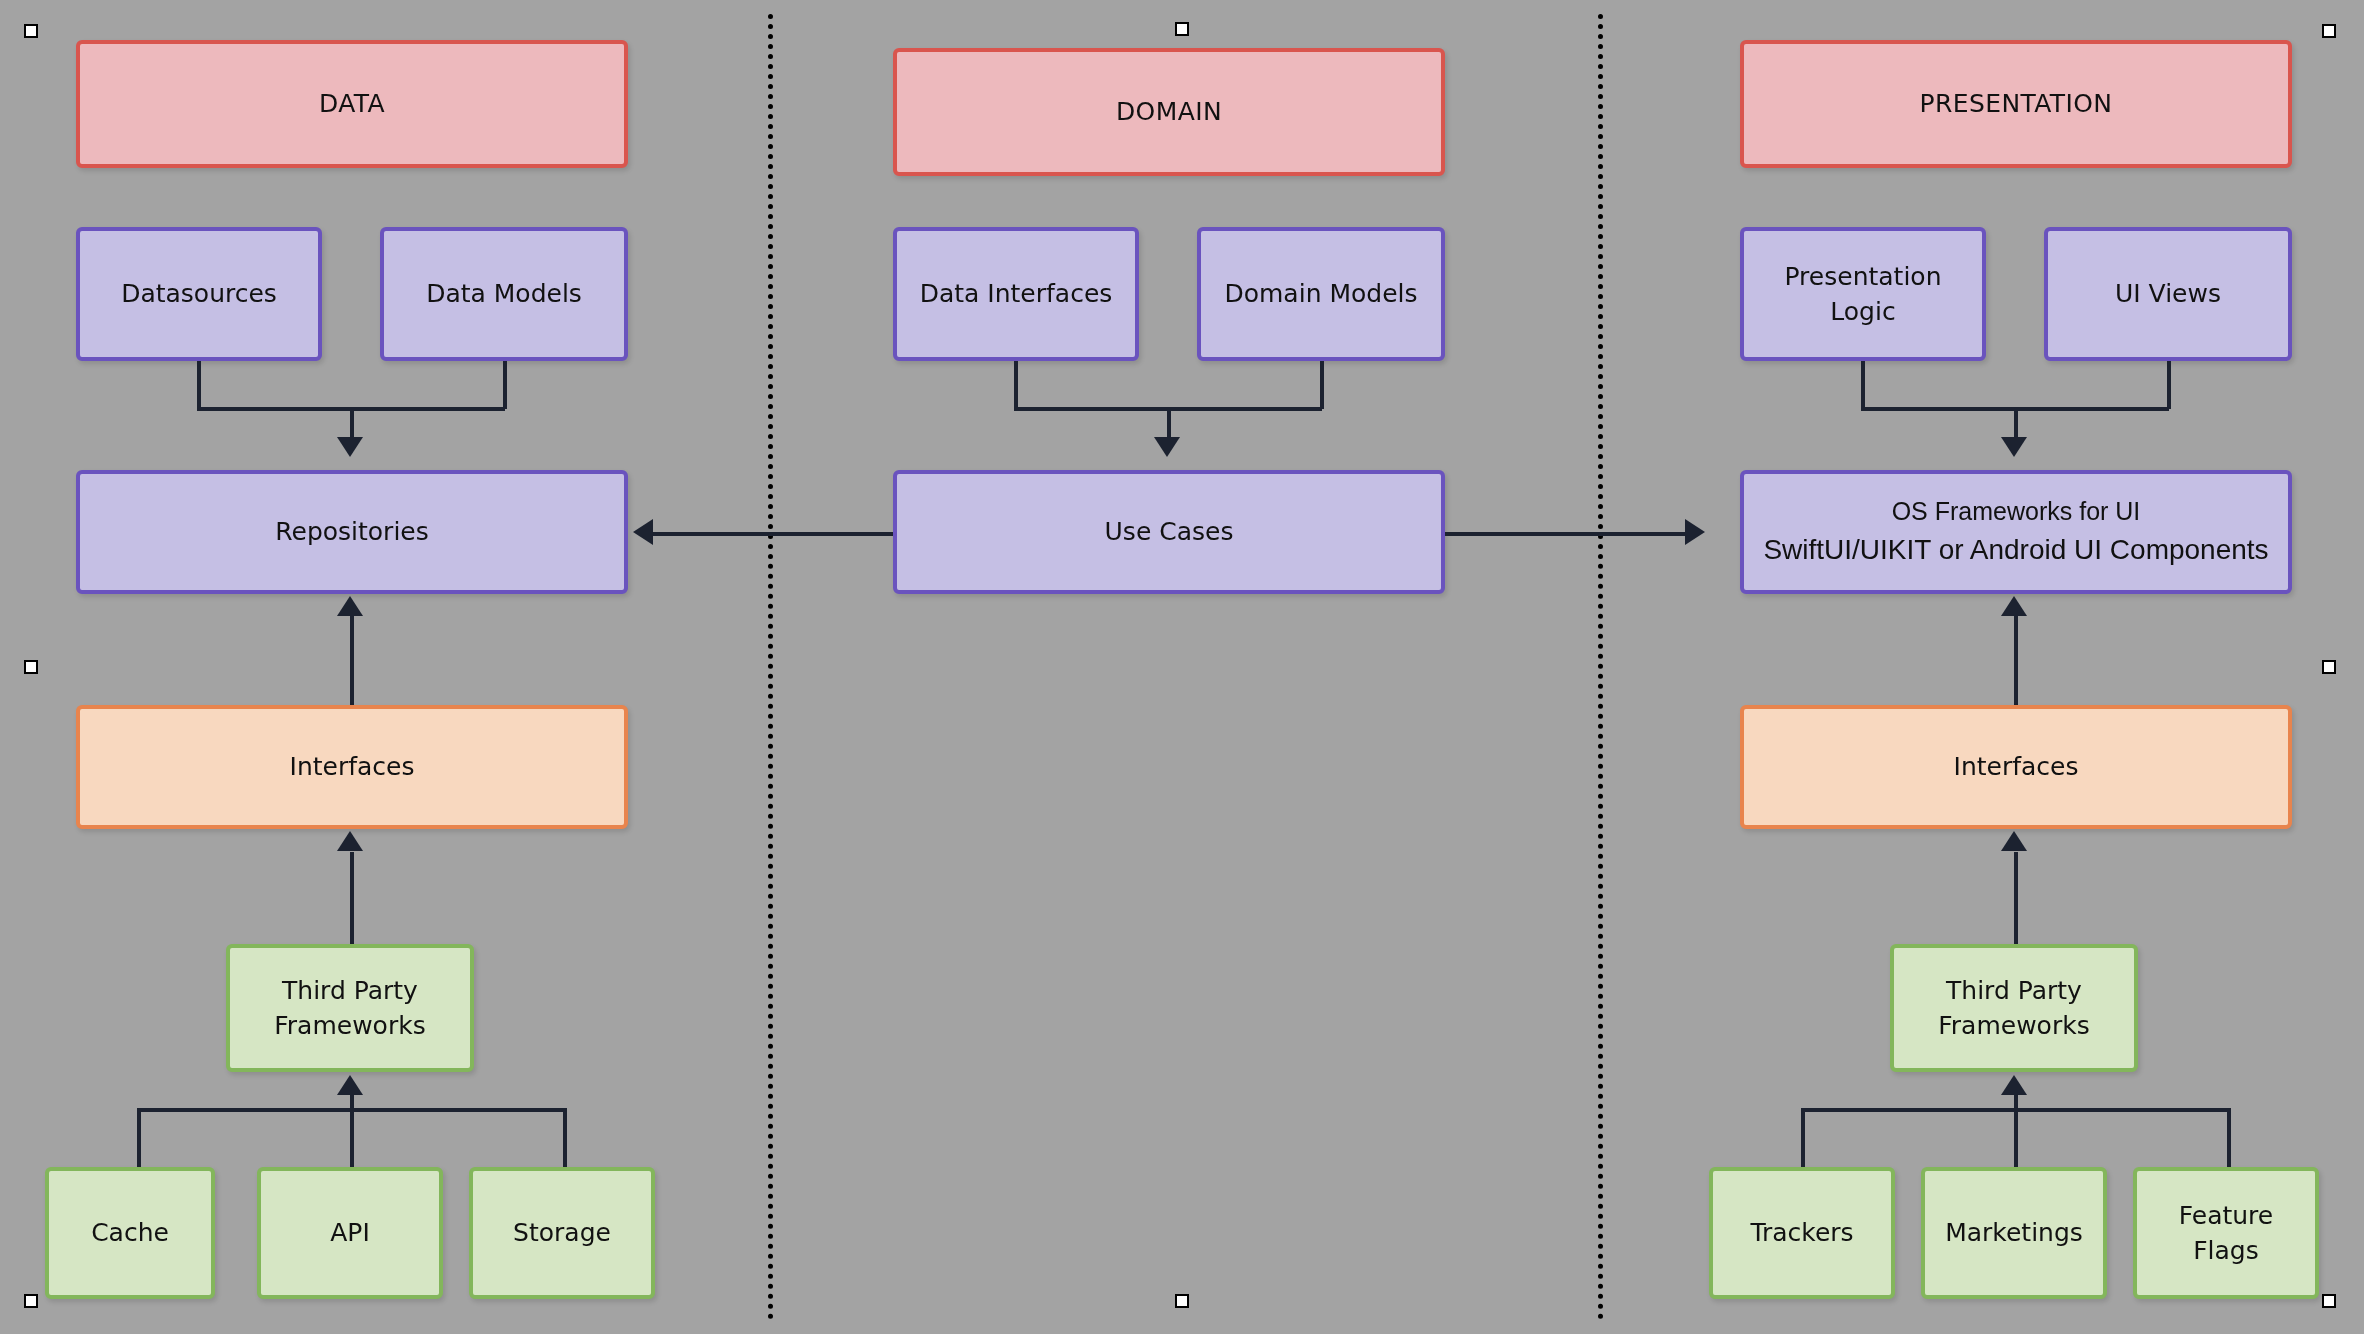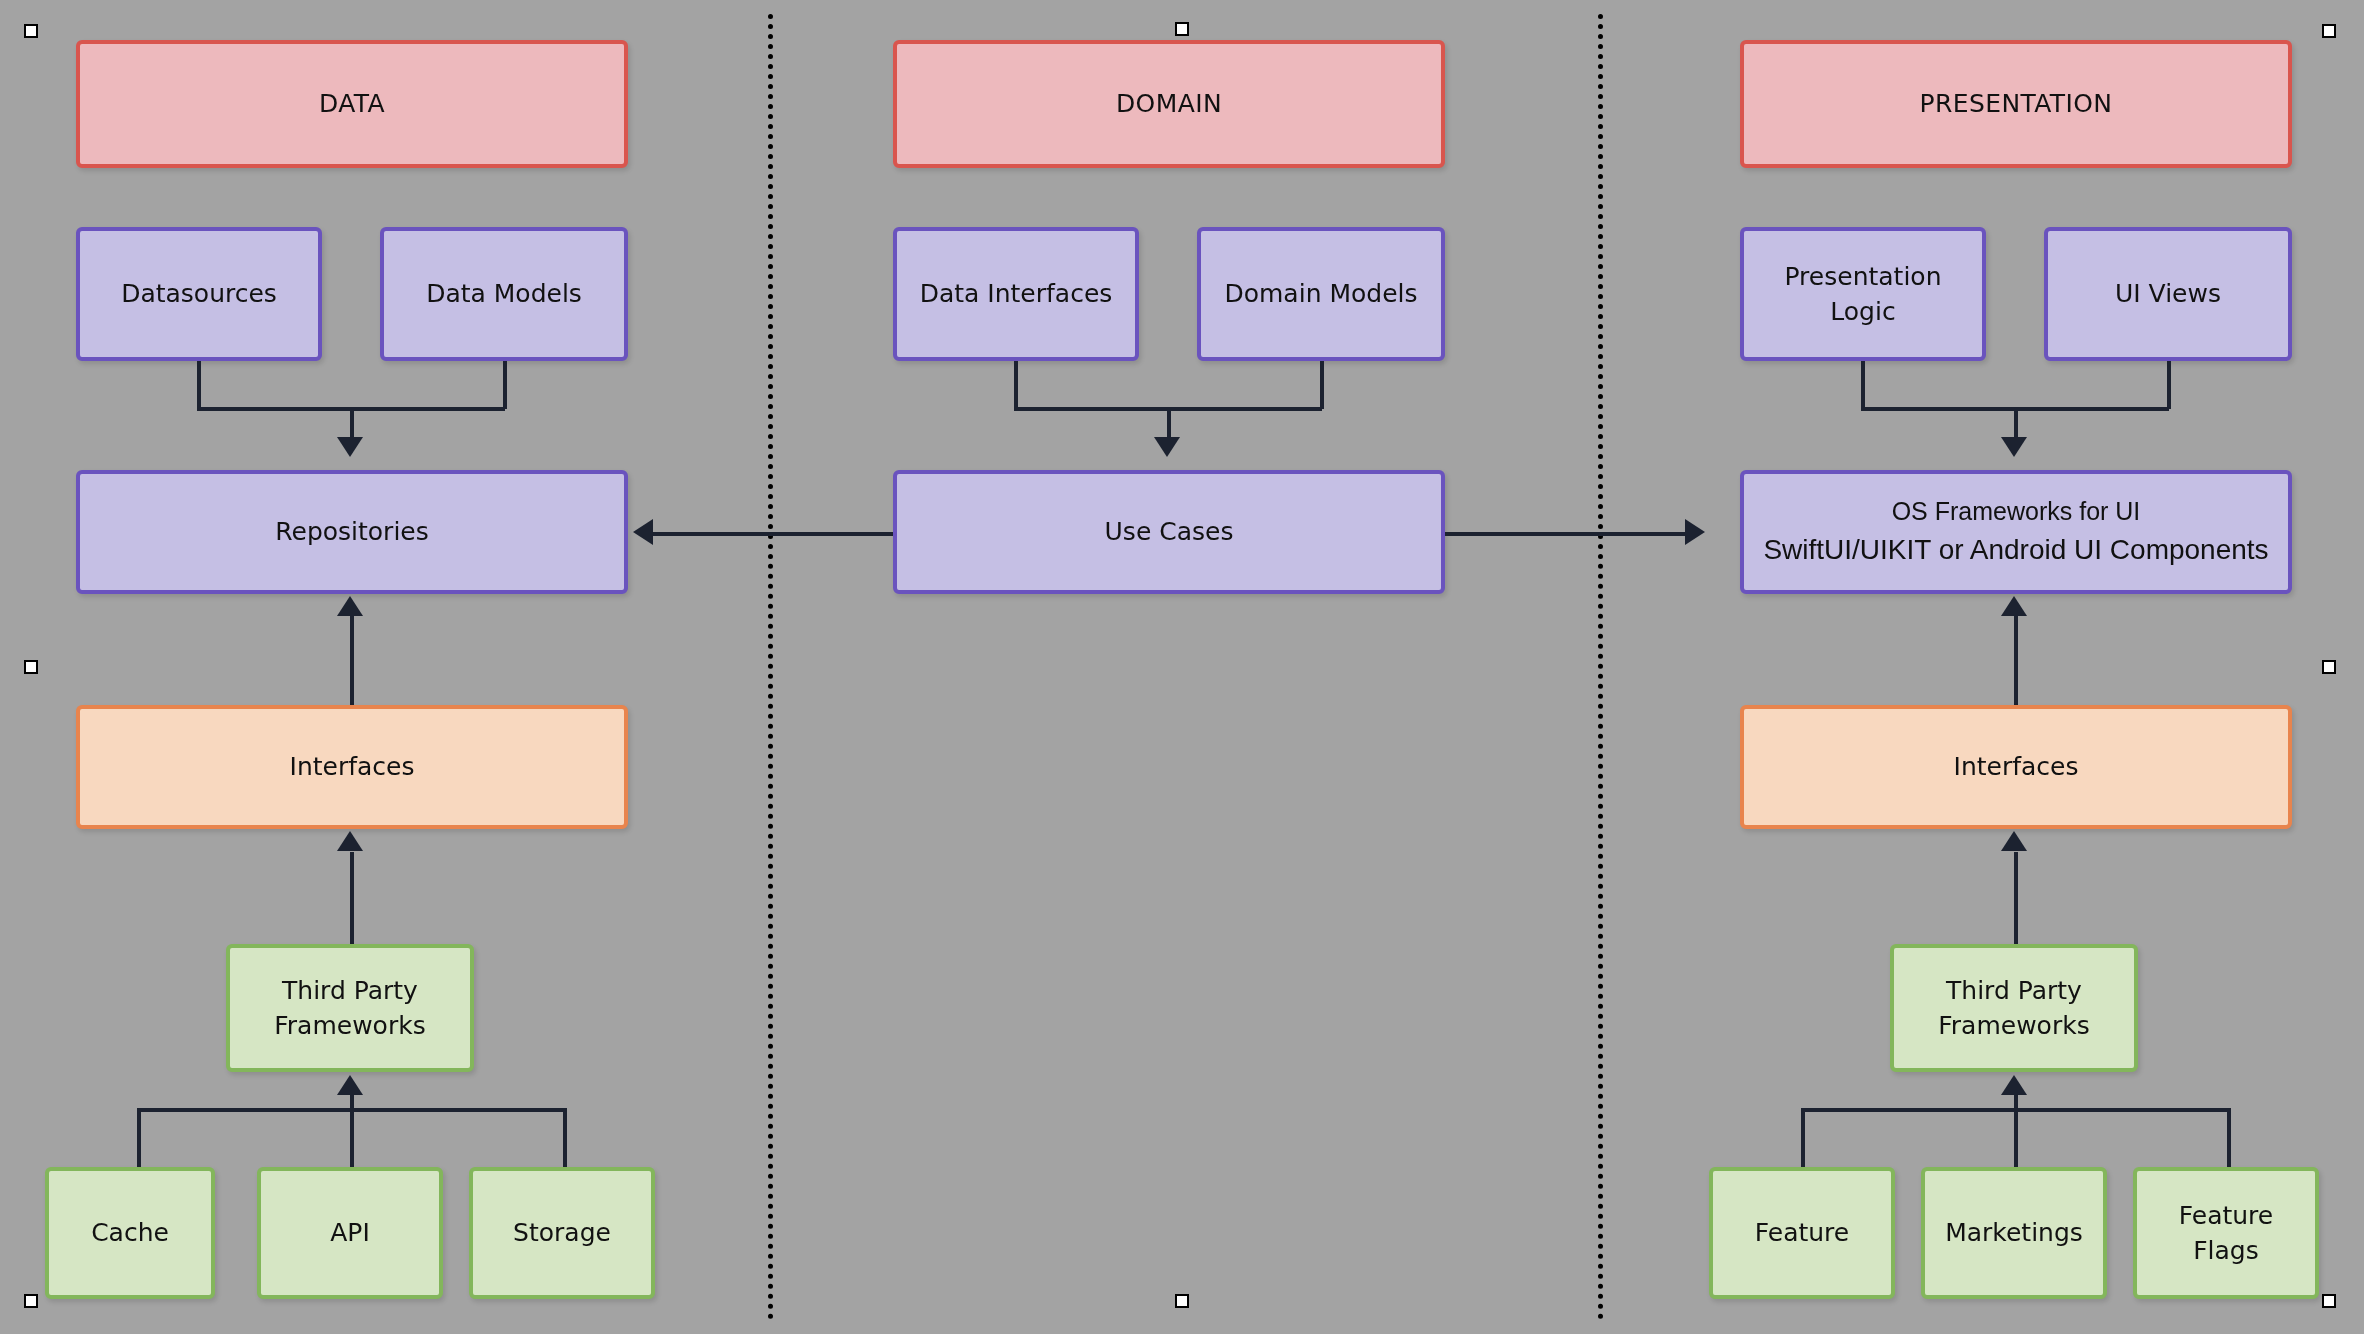--- a/index.html
+++ b/index.html
@@ -192,21 +192,21 @@
   <div class="node green" style="left:45px; top:1167px; width:170px; height:132px;">
     <span class="lbl">Cache</span>
   </div>
   <div class="node green" style="left:257px; top:1167px; width:186px; height:132px;">
     <span class="lbl">API</span>
   </div>
   <div class="node green" style="left:469px; top:1167px; width:186px; height:132px;">
     <span class="lbl">Storage</span>
   </div>
 
-  <div class="node header" style="left:893px; top:40px; width:552px; height:128px;">
+  <div class="node header" style="left:893px; top:48px; width:552px; height:128px;">
     <span class="lbl">DOMAIN</span>
   </div>
 
   <div class="node purple" style="left:893px; top:227px; width:246px; height:134px;">
     <span class="lbl">Data Interfaces</span>
   </div>
 
   <div class="node purple" style="left:1197px; top:227px; width:248px; height:134px;">
     <span class="lbl">Domain Models</span>
   </div>
@@ -270,21 +270,21 @@
   </div>
 
   <div class="arrow-up" style="left:2001px; top:1075px;"></div>
   <div class="hline" style="left:1801px; top:1108px; width:426px;"></div>
   <div class="vline" style="left:2014px; top:1093px; height:17px;"></div>
   <div class="vline" style="left:1801px; top:1108px; height:60px;"></div>
   <div class="vline" style="left:2014px; top:1108px; height:60px;"></div>
   <div class="vline" style="left:2227px; top:1108px; height:60px;"></div>
 
   <div class="node green" style="left:1709px; top:1167px; width:186px; height:132px;">
-    <span class="lbl">Feature</span>
+    <span class="lbl">Trackers</span>
   </div>
   <div class="node green" style="left:1921px; top:1167px; width:186px; height:132px;">
     <span class="lbl">Marketings</span>
   </div>
   <div class="node green" style="left:2133px; top:1167px; width:186px; height:132px;">
     <span class="lbl" style="max-width:110px;">Feature Flags</span>
   </div>
 
 </div>
 

